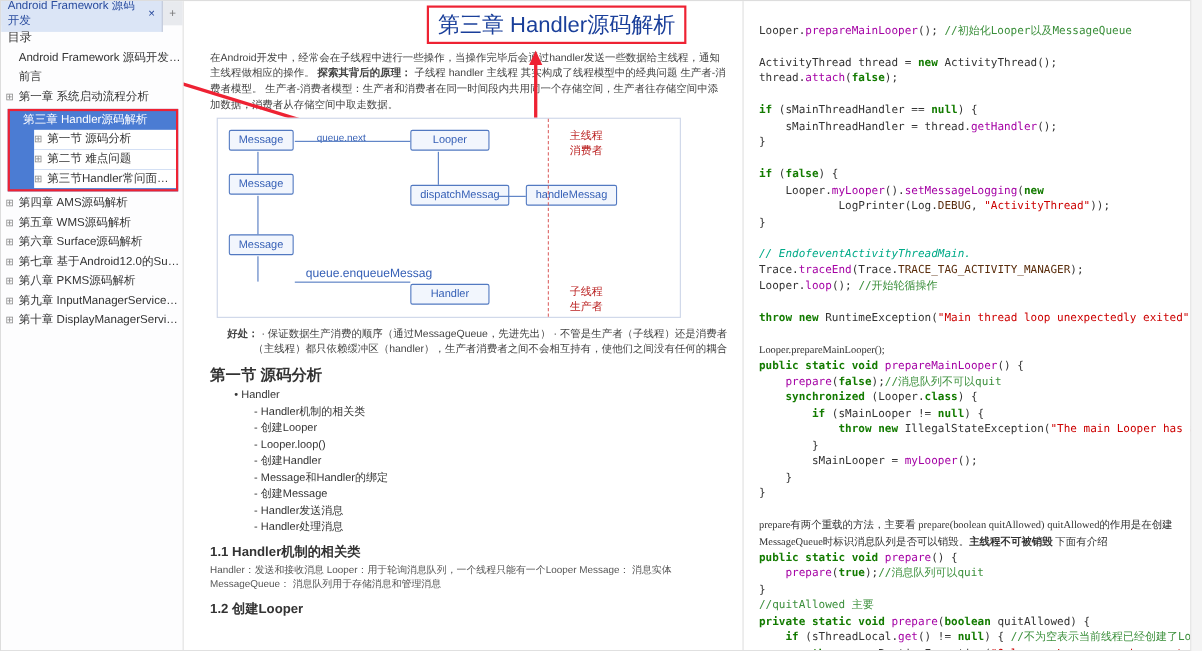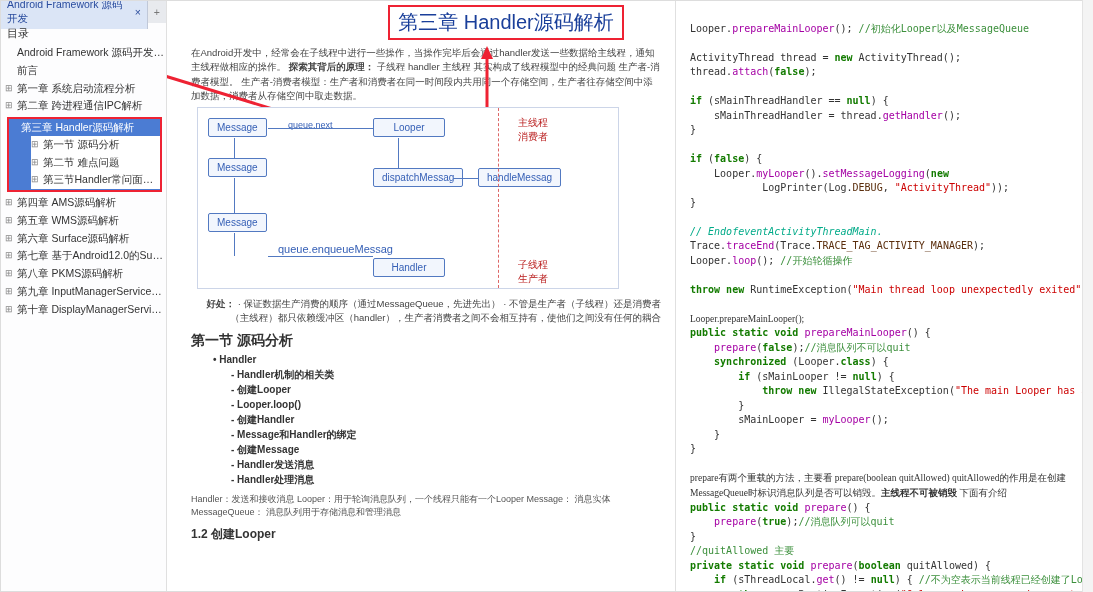--- a/index.html
+++ b/index.html
@@ -152,21 +152,20 @@
   .sec-title {
     font-size: 14px;
     font-weight: bold;
     margin: 6px 0 2px 0;
   }
   .bullets {
     font-size: 10px;
     color: #333;
     margin: 2px 0 6px 10px;
     line-height: 1.5;
-    font-weight: bold;
   }
   .bullets .lvl1 { margin-left: 12px; }
   .bullets .lvl2 { margin-left: 30px; }
   .bullets .lvl3 { margin-left: 50px; }
   .subh {
     font-size: 12px;
     font-weight: bold;
     margin: 6px 0 2px 0;
   }
   .handler-desc { font-size: 9px; color: #555; margin: 2px 0 6px 0; line-height: 1.5; }
@@ -210,21 +209,20 @@
         <span>Android Framework 源码开发</span>
         <span class="tab-close">×</span>
       </div>
       <div class="tab-plus">+</div>
     </div>
     <div class="toc-title">目录</div>
     <ul class="tree">
       <li class="noexp">Android Framework 源码开发揭秘</li>
       <li class="noexp">前言</li>
       <li>第一章 系统启动流程分析</li>
-      <li>第二章 跨进程通信IPC解析</li>
       <li class="chap3 noexp">
         <span>第三章 Handler源码解析</span>
         <ul class="children">
           <li>第一节 源码分析</li>
           <li>第二节 难点问题</li>
           <li>第三节Handler常问面试题</li>
         </ul>
       </li>
       <li>第四章 AMS源码解析</li>
       <li>第五章 WMS源码解析</li>
@@ -296,20 +294,21 @@
       <div class="lvl2">- <span>Handler机制的相关类</span></div>
       <div class="lvl2">- <span>创建Looper</span></div>
       <div class="lvl2">- <span>Looper.loop()</span></div>
       <div class="lvl2">- <span>创建Handler</span></div>
       <div class="lvl2">- <span>Message和Handler的绑定</span></div>
       <div class="lvl2">- <span>创建Message</span></div>
       <div class="lvl2">- <span>Handler发送消息</span></div>
       <div class="lvl2">- <span>Handler处理消息</span></div>
     </div>
 
+    <div class="subh">1.1 Handler机制的相关类</div>
     <div class="handler-desc">Handler：发送和接收消息 Looper：用于轮询消息队列，一个线程只能有一个Looper Message： 消息实体 MessageQueue： 消息队列用于存储消息和管理消息</div>
     <div class="subh">1.2 创建Looper</div>
   </div>
 
   <div class="codecol">
 <span>Looper.</span><span class="fn">prepareMainLooper</span><span>(); </span><span class="cmzh">//初始化Looper以及MessageQueue</span>
 
 <span>ActivityThread thread = </span><span class="kw">new</span><span> ActivityThread();</span>
 <span>thread.</span><span class="fn">attach</span><span>(</span><span class="kw">false</span><span>);</span>
 

